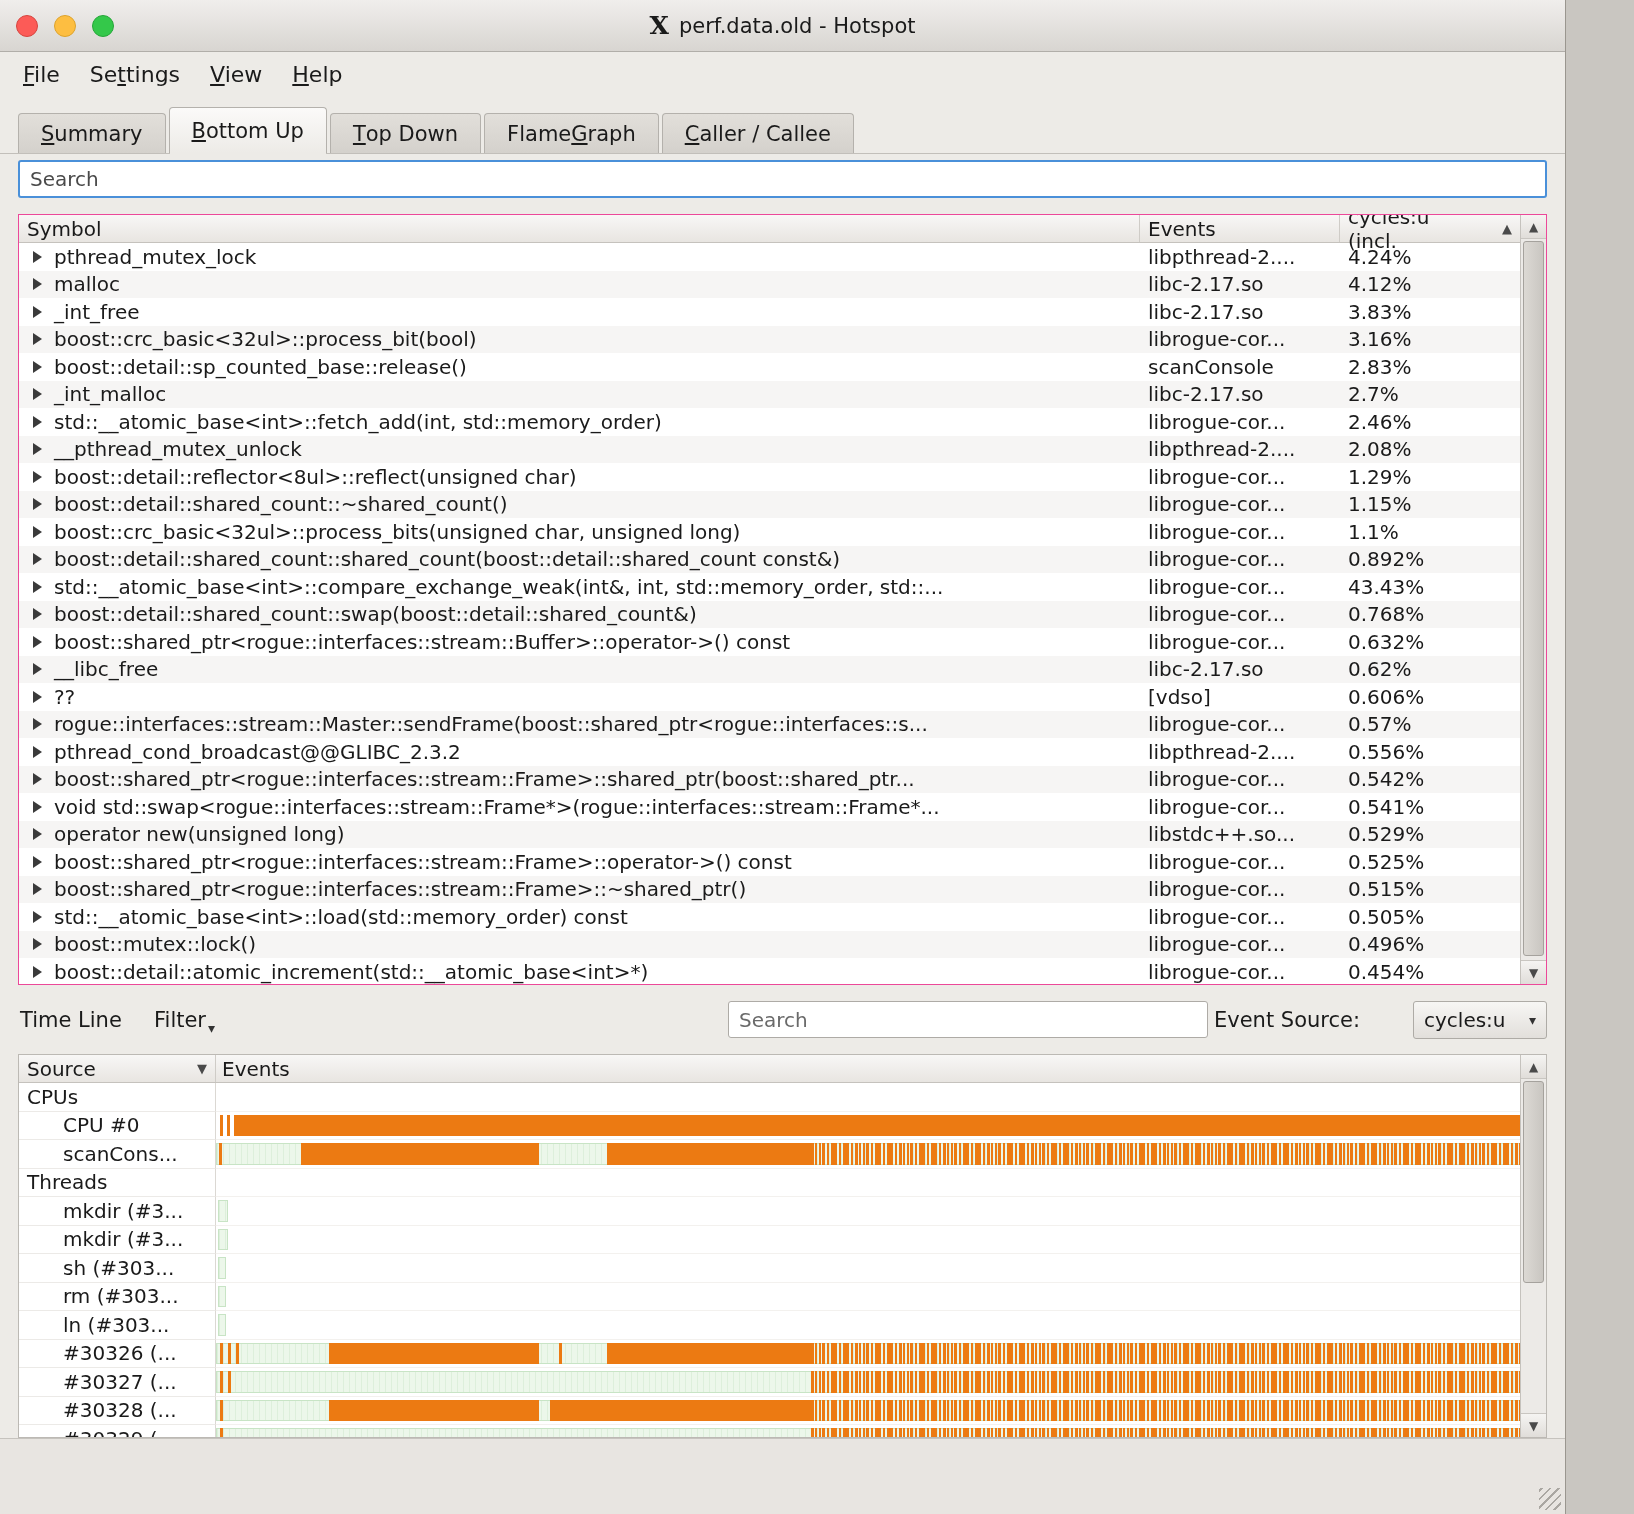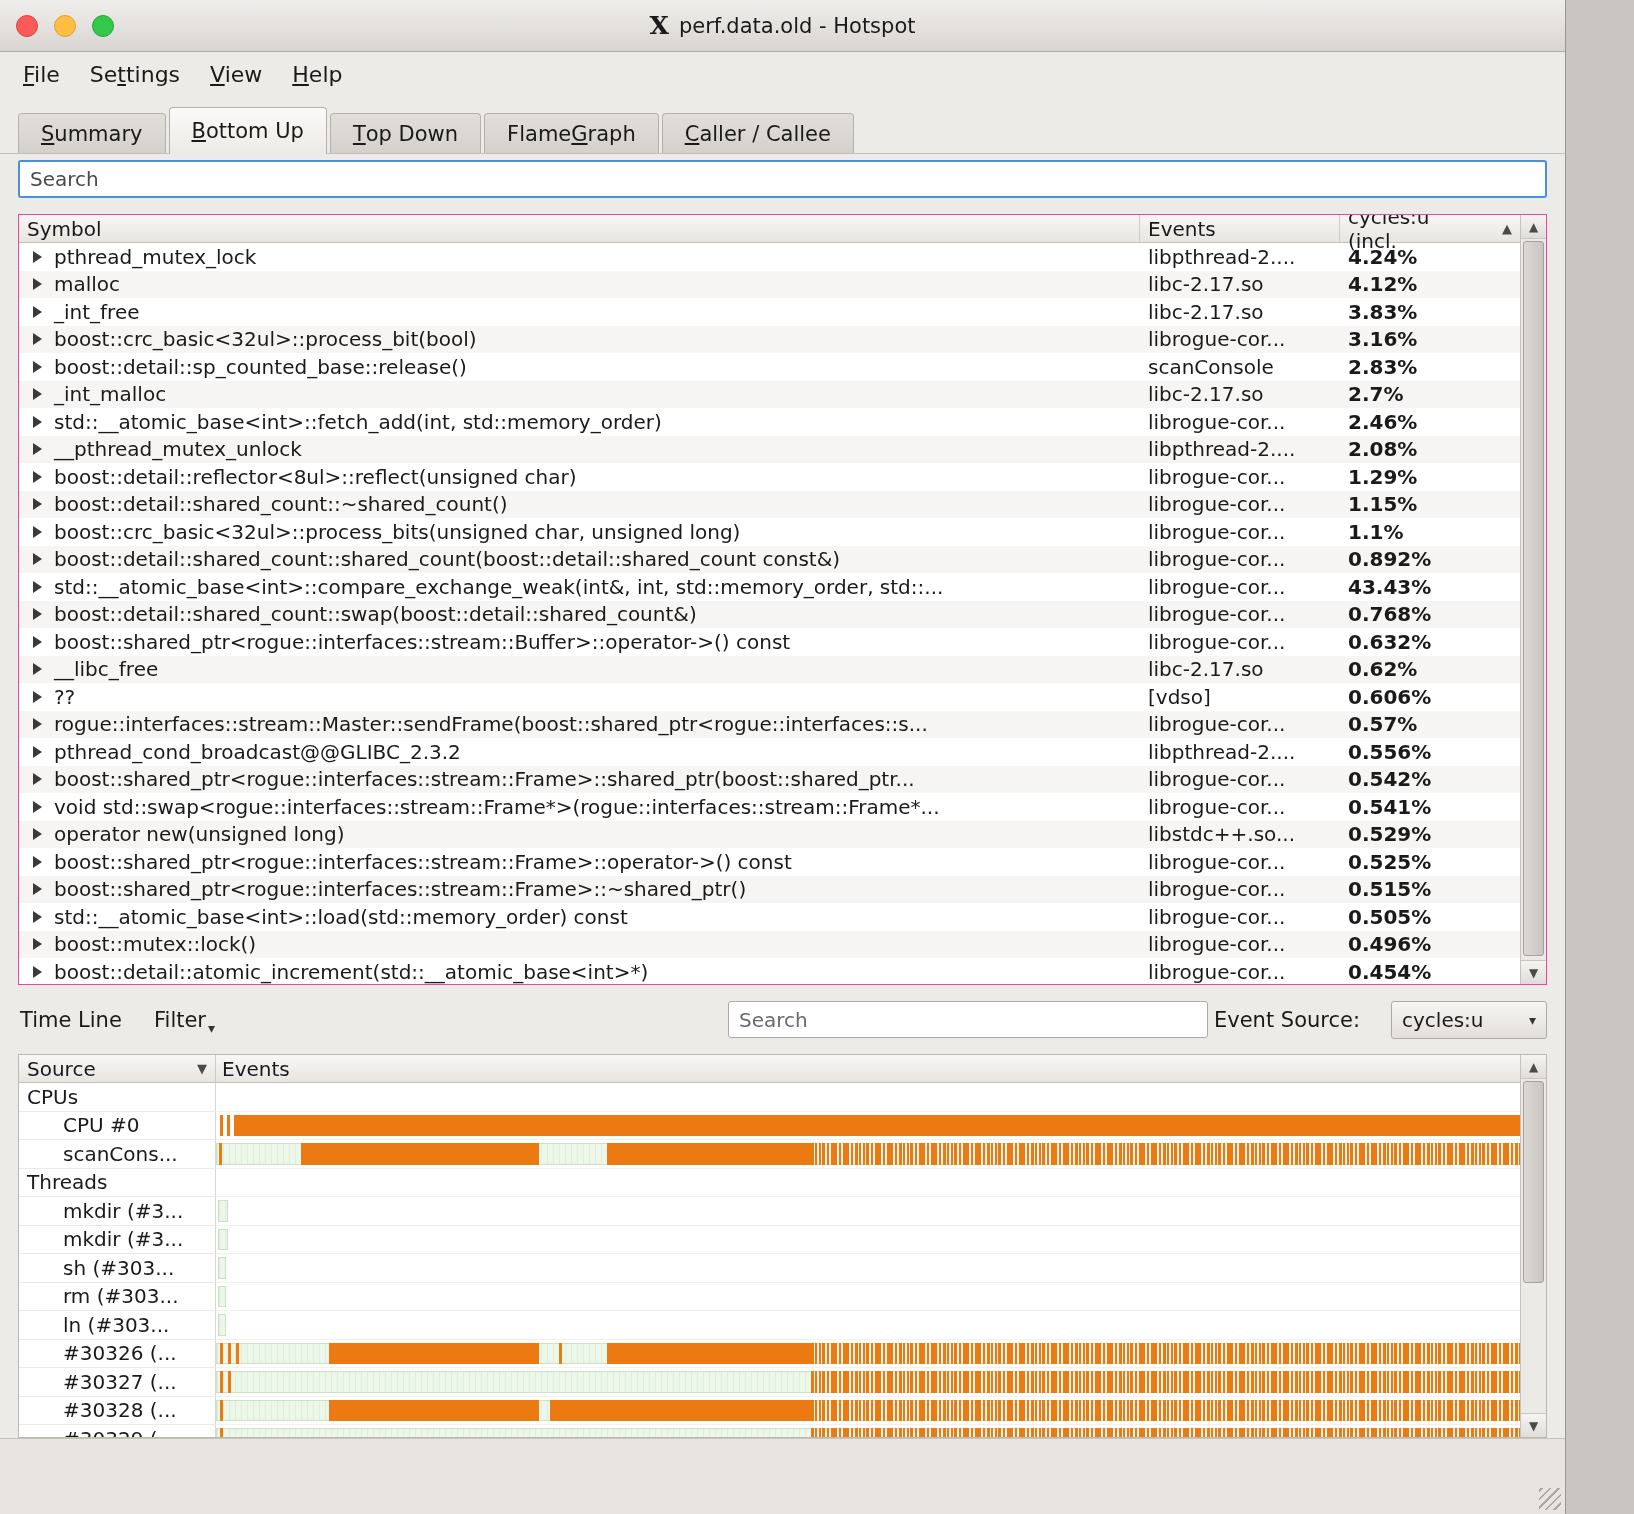--- a/index.html
+++ b/index.html
@@ -86,21 +86,21 @@
   .th-symbol { flex: 1; }
   .th-binary { width: 200px; }
   .th-cycles { width: 180px; border-right: none; gap: 24px; }
   .sortarrow { margin-left: 8px; font-size: 13px; color: #4a4a4a; }
   .tbody { margin-right: 26px; height: 743px; overflow: hidden; }
   .row { display: flex; height: 27.5px; align-items: center; font-size: 20px; }
   .row:nth-child(even) { background: #f6f5f4; }
   .cell-symbol { flex: 1; display: flex; align-items: center; gap: 12px; padding-left: 14px; white-space: nowrap; overflow: hidden; }
   .expander { width: 0; height: 0; border-left: 9px solid #3a3a3a; border-top: 6px solid transparent; border-bottom: 6px solid transparent; flex: none; }
   .cell-binary { width: 200px; padding: 0 8px; white-space: nowrap; overflow: hidden; flex: none; }
-  .cell-cycles { width: 180px; padding: 0 8px; flex: none; font-weight: bold; }
+  .cell-cycles { width: 180px; padding: 0 8px; flex: none; }
   
   .scrollbar {
     position: absolute; right: 0; top: 0; bottom: 0; width: 26px;
     background: #eceae7; border-left: 1px solid #c5c2bd;
   }
   .sb-btn {
     height: 24px; display: flex; align-items: center; justify-content: center;
     font-size: 12px; color: #4a4a4a;
     background: linear-gradient(#f5f4f2, #e0ddd9);
     border-bottom: 1px solid #c9c6c1;
@@ -116,21 +116,21 @@
   
   .tl-toolbar { position: relative; margin: 16px 18px 13px; height: 40px; font-size: 21px; }
   .tl-title { position: absolute; left: 2px; top: 7px; }
   .filter-btn { position: absolute; left: 136px; top: 7px; display: flex; align-items: flex-start; }
   .filter-caret { font-size: 14px; margin-top: 12px; margin-left: 2px; color: #333; }
   .tl-search { position: absolute; left: 710px; top: 0; width: 480px; height: 37px; border: 1px solid #aeaba6; border-radius: 3px; font-size: 20px; padding: 0 10px; background: #fff; font-family: inherit; outline: none; }
   .tl-search::placeholder { color: #6a6a6a; opacity: 1; }
   .es-label { position: absolute; left: 1196px; top: 7px; }
   .combo {
     position: absolute; right: 0; top: 0;
-    width: 156px; height: 38px; padding: 0 10px;
+    width: 134px; height: 38px; padding: 0 10px;
     display: flex; align-items: center; justify-content: space-between;
     background: linear-gradient(#f7f6f4, #e2dfdb);
     border: 1px solid #aeaba6; border-radius: 3px;
     font-size: 20px;
   }
   .combo-arrow { font-size: 14px; color: #333; }
   
   .timeline {
     position: relative;
     margin: 0 18px;

